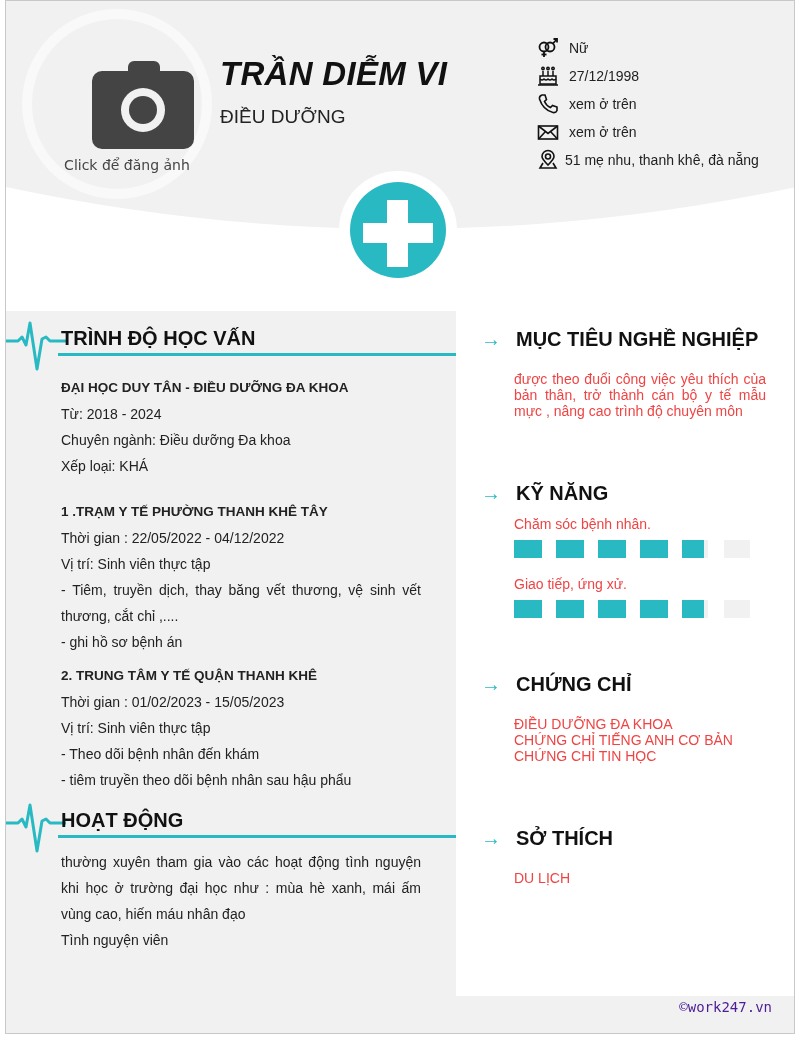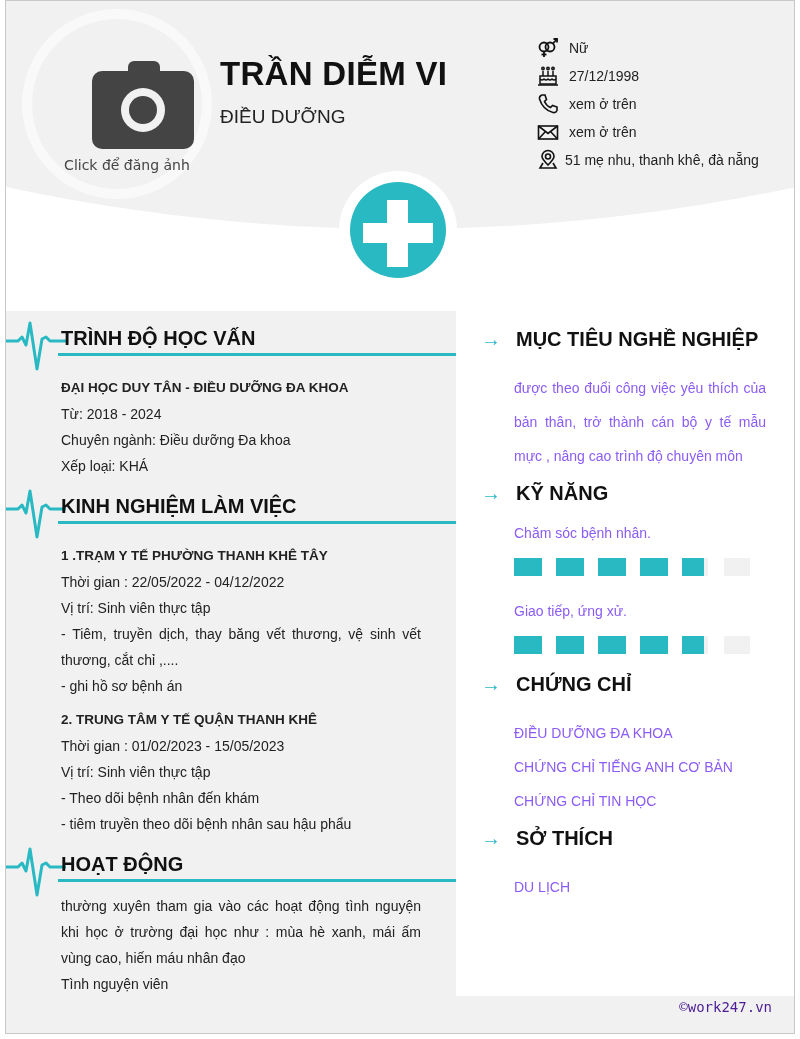--- a/index.html
+++ b/index.html
@@ -4,21 +4,21 @@
 <style>
   * { box-sizing: border-box; margin: 0; padding: 0; }
   body { width: 800px; height: 1039px; background: #ffffff; font-family: "Liberation Sans", sans-serif; color: #222; position: relative; overflow: hidden; }
   .page { position: absolute; left: 5px; top: 0; width: 790px; height: 1034px; border: 1px solid #c8c8c8; border-top: 1px solid #c8c8c8; background: #f1f1f1; overflow: hidden; }
   
   .header-bg { position: absolute; left: 0; top: 0; width: 790px; height: 310px; }
   .avatar-ring { position: absolute; left: 16px; top: 8px; width: 190px; height: 190px; border-radius: 50%; background: #f9f9f9; }
   .avatar-inner { position: absolute; left: 10px; top: 10px; width: 170px; height: 170px; border-radius: 50%; background: #f1f1f1; }
   .camera { position: absolute; left: 60px; top: 42px; width: 102px; height: 90px; }
   .avatar-caption { position: absolute; left: 0; top: 138px; width: 190px; text-align: center; font-size: 14px; color: #444; font-family: "DejaVu Sans", sans-serif; }
-  .name { position: absolute; left: 214px; top: 54px; font-size: 33px; font-weight: bold; color: #111; letter-spacing: 0.3px; }
+  .name { position: absolute; left: 214px; top: 54px; font-size: 33px; font-weight: bold; color: #111; letter-spacing: 0.3px; font-style: italic; }
   .job-title { position: absolute; left: 214px; top: 105px; font-size: 19px; color: #222; }
   .contact { position: absolute; left: 530px; top: 33px; }
   .contact-row { display: flex; align-items: center; height: 28px; font-size: 14px; color: #222; }
   .contact-row .ci { width: 24px; height: 22px; margin-right: 9px; display: flex; align-items: center; justify-content: center; }
   .contact-row.addr .ci { margin-right: 5px; }
   .plus-badge { position: absolute; left: 333px; top: 170px; width: 118px; height: 118px; border-radius: 50%; background: #ffffff; }
   .plus-circle { position: absolute; left: 11px; top: 11px; width: 96px; height: 96px; border-radius: 50%; background: #29b9c3; }
   .plus-v { position: absolute; left: 37px; top: 18px; width: 21px; height: 67px; background: #fff; }
   .plus-h { position: absolute; left: 13px; top: 41px; width: 70px; height: 20px; background: #fff; }
   
@@ -27,21 +27,21 @@
   .lsec-head { position: relative; height: 44px; }
   .lsec-head .ecg { position: absolute; left: 0; top: 2px; width: 60px; height: 60px; }
   .lsec-head .hline { position: absolute; left: 52px; top: 42px; width: 398px; height: 3px; background: #29b9c3; }
   .lsec-title { position: absolute; left: 55px; top: 16px; font-size: 20px; font-weight: bold; color: #111; }
   .lsec-body { padding-left: 55px; padding-right: 35px; font-size: 14px; line-height: 26px; color: #222; text-align: justify; }
   .bold { font-weight: bold; font-size: 13.5px; margin-top: 8px; }
   .rsec { position: absolute; left: 0; width: 340px; }
   .rsec-head { display: flex; align-items: center; height: 30px; }
   .rsec-head .arrow { width: 20px; margin-left: 25px; margin-right: 15px; color: #29b9c3; font-size: 20px; font-weight: bold; }
   .rsec-title { font-size: 20px; font-weight: bold; color: #111; }
-  .rsec-body { padding-left: 58px; padding-right: 30px; font-size: 14px; line-height: 34px; color: #8b5cf6; text-align: justify; }
+  .rsec-body { padding-left: 58px; padding-right: 30px; font-size: 14px; line-height: 16px; color: #ef4444; text-align: justify; }
   .skill-label { font-size: 14px; margin-bottom: 8px; }
   .skill-bar { display: flex; height: 18px; margin-bottom: 18px; }
   .skill-box { width: 28px; height: 18px; margin-right: 16px; background: #f1f1f1; position: relative; }
   .skill-box .fill { position: absolute; left: 0; top: 0; height: 18px; background: #29b9c3; }
   .watermark { position: absolute; right: 22px; bottom: 18px; font-family: "DejaVu Sans Mono", monospace; font-size: 14px; color: #4c1d95; }
 </style>
 </head>
 <body>
 
 <div class="page">
@@ -146,27 +146,20 @@
       </div>
       <div class="lsec-body" style="padding-top:12px;">
         <div class="bold">ĐẠI HỌC DUY TÂN - ĐIỀU DƯỠNG ĐA KHOA</div>
         <div>Từ: 2018 - 2024</div>
         <div>Chuyên ngành: Điều dưỡng Đa khoa</div>
         <div>Xếp loại: KHÁ</div>
       </div>
     </div>
 
     <div style="margin-top:0px;">
-      <div class="lsec-head">
-        <svg class="ecg" viewBox="0 0 60 60">
-            <polyline points="0,28 12,28 16,24 20,32 24,10 31,56 36,26 40,24 44,28 60,28" fill="none" stroke="#29b9c3" stroke-width="3" stroke-linejoin="round"></polyline>
-          </svg>
-        <div class="hline"></div>
-        <div class="lsec-title">KINH NGHIỆM LÀM VIỆC</div>
-      </div>
       <div class="lsec-body" style="padding-top:12px;">
         <div class="bold">1 .TRẠM Y TẾ PHƯỜNG THANH KHÊ TÂY</div>
         <div>Thời gian : 22/05/2022 - 04/12/2022</div>
         <div>Vị trí: Sinh viên thực tập</div>
         <div>- Tiêm, truyền dịch, thay băng vết thương, vệ sinh vết thương, cắt chỉ ,....</div>
         <div>- ghi hồ sơ bệnh án</div>
         <div class="bold">2. TRUNG TÂM Y TẾ  QUẬN THANH KHÊ</div>
         <div>Thời gian : 01/02/2023 - 15/05/2023</div>
         <div>Vị trí: Sinh viên thực tập</div>
         <div>- Theo dõi bệnh nhân đến khám</div>

